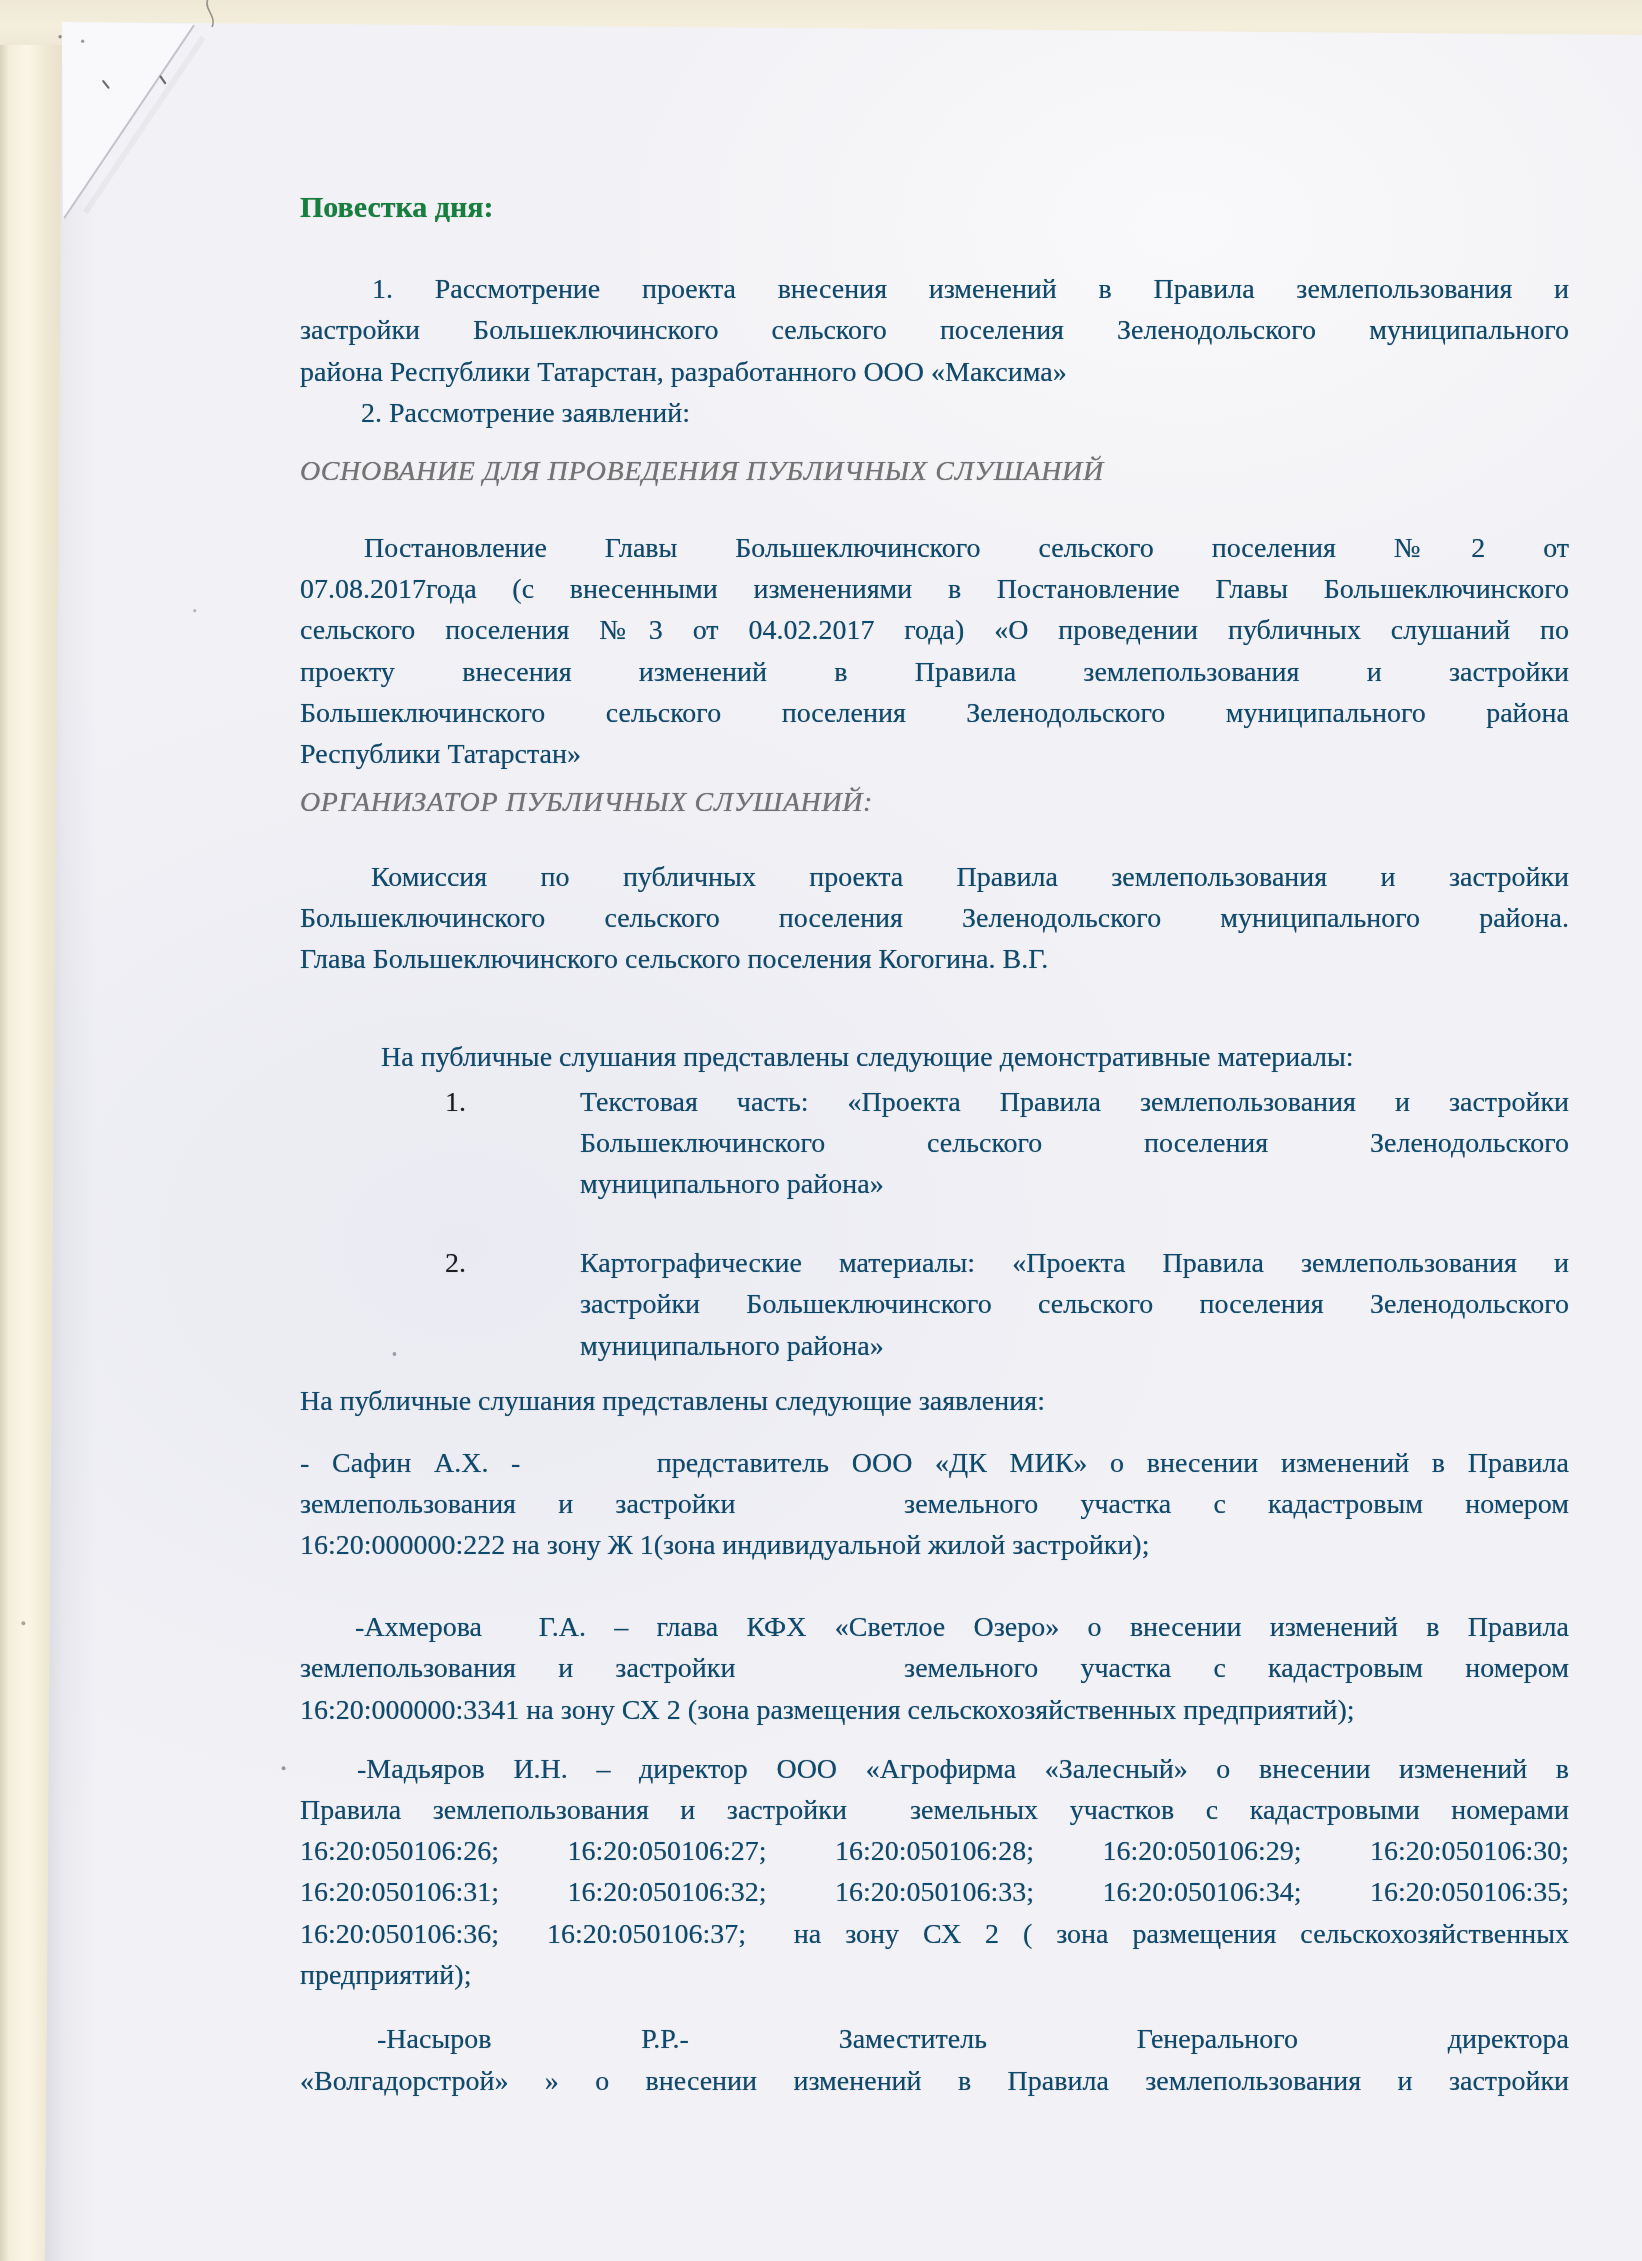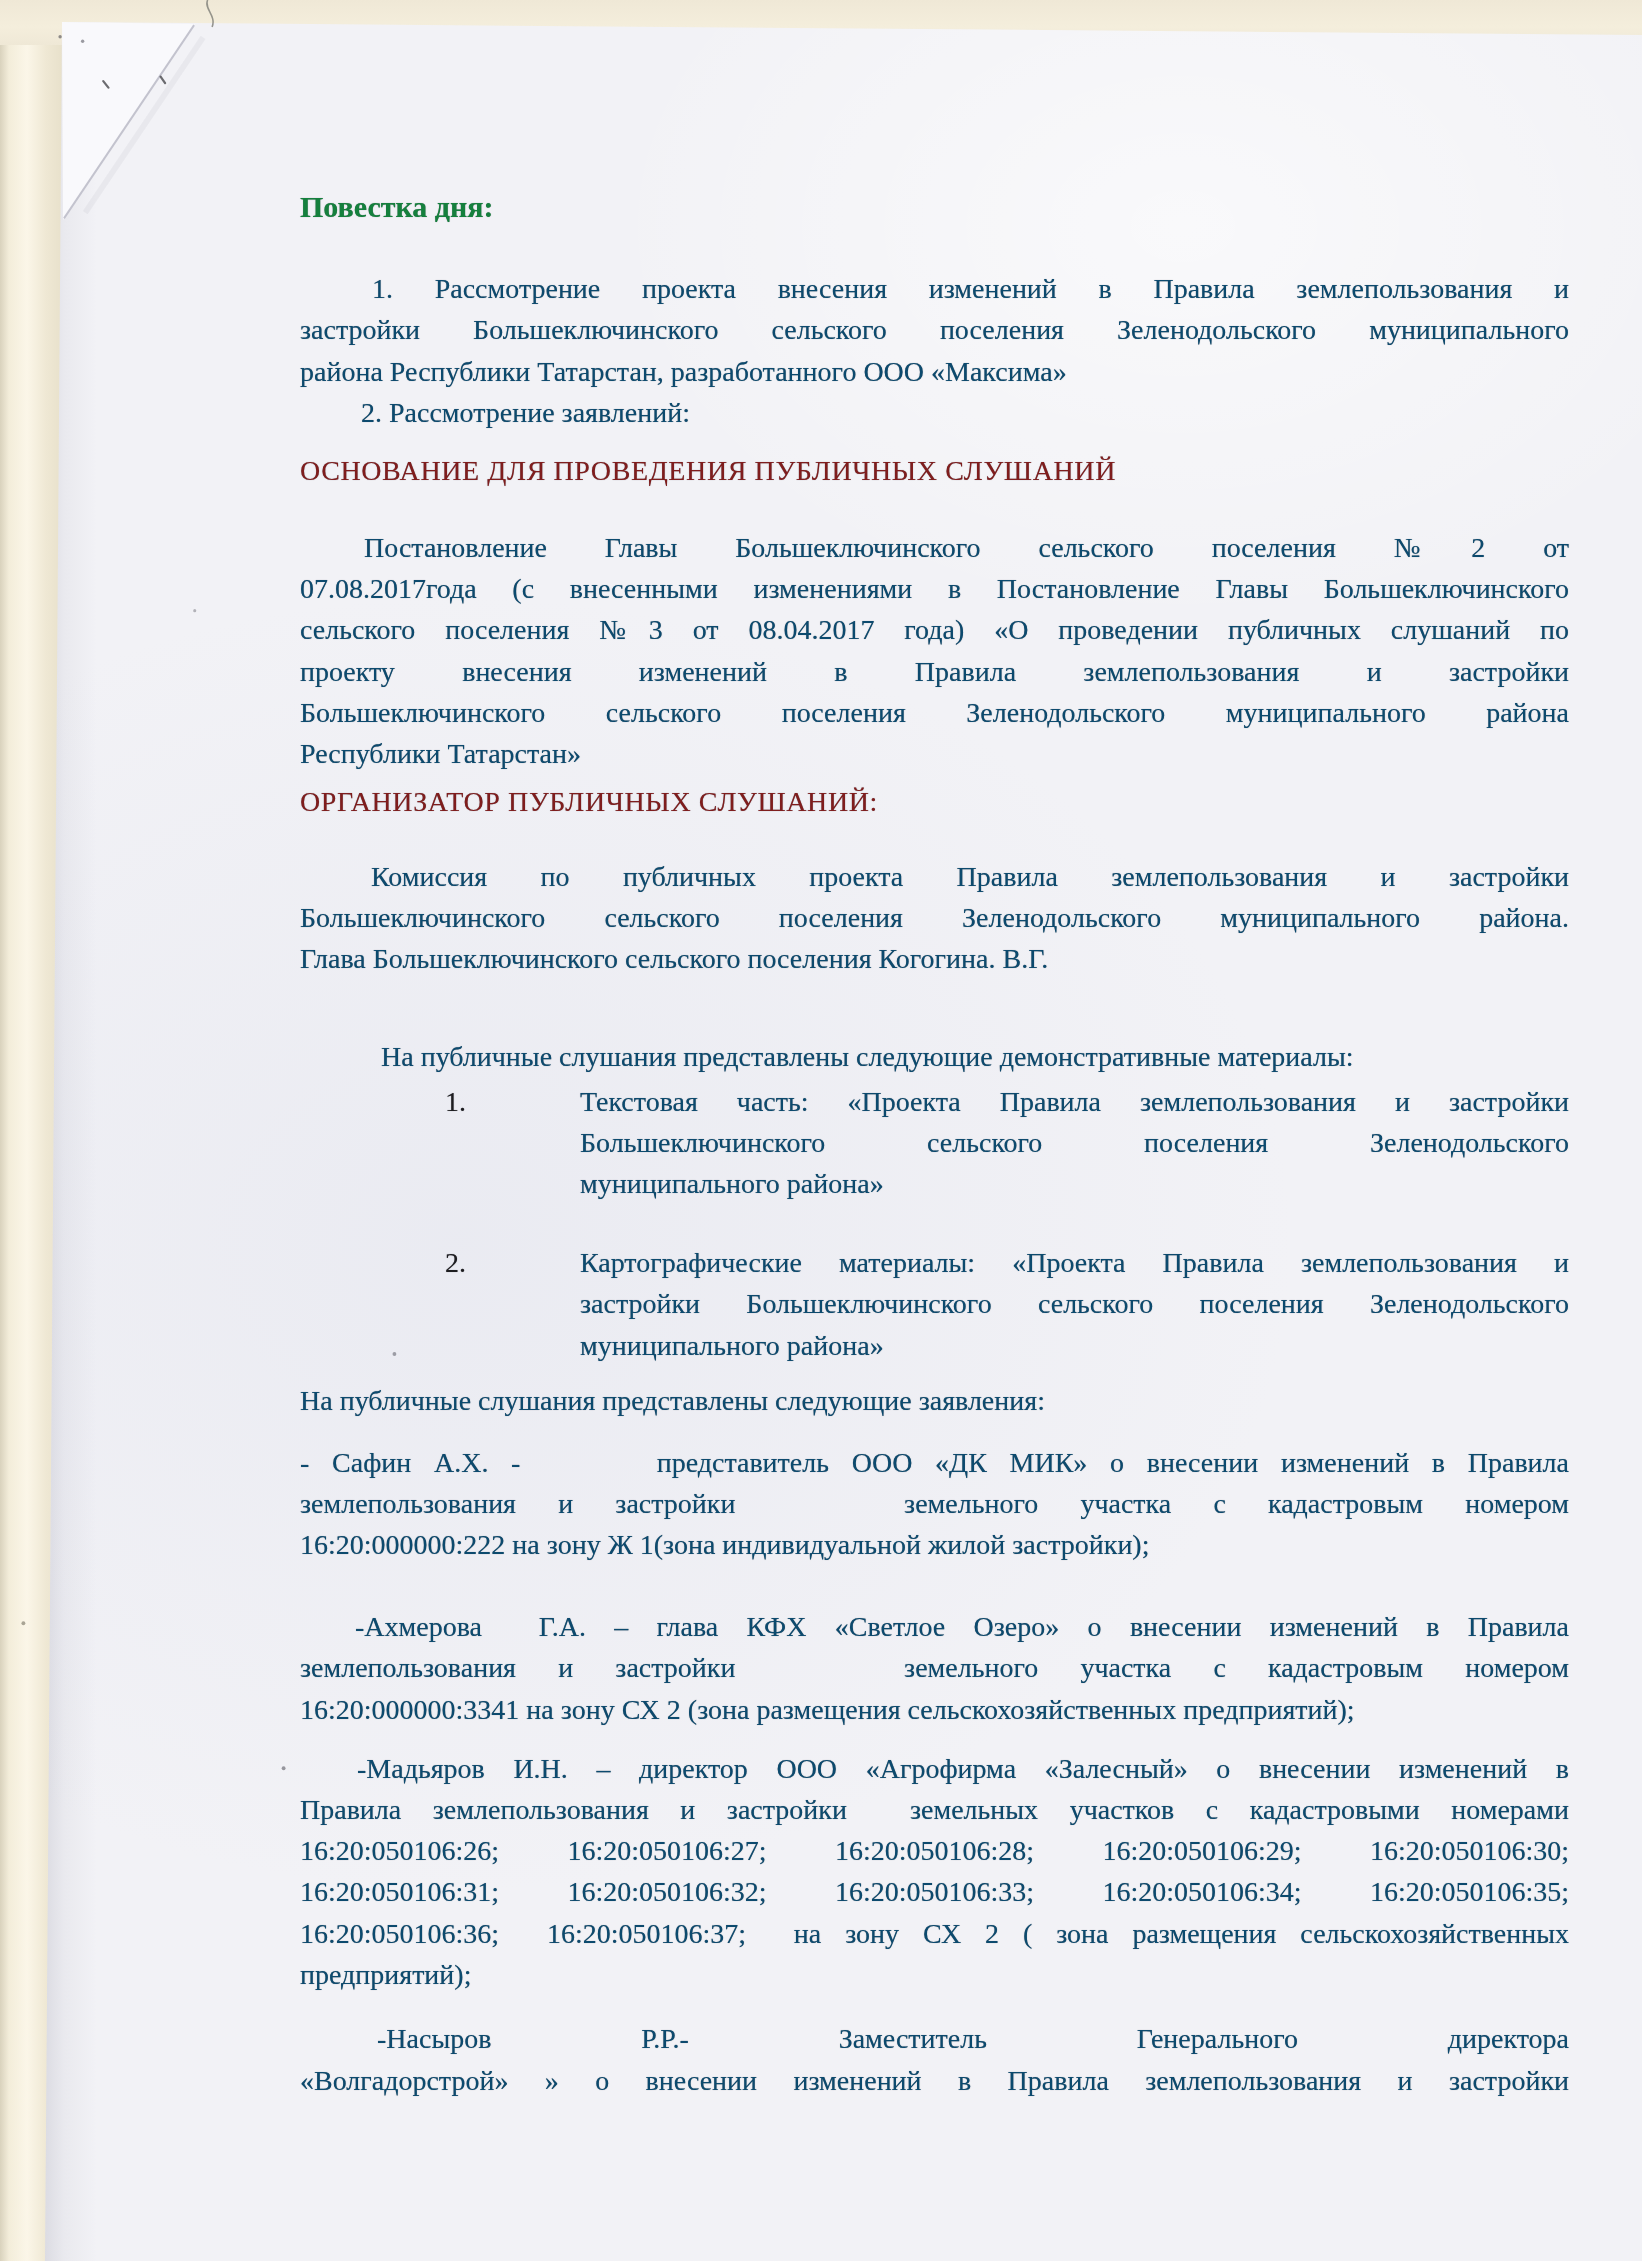--- a/index.html
+++ b/index.html
@@ -32,21 +32,21 @@
   .artifacts{position:absolute;inset:0;pointer-events:none;}
   
   .ln{
     position:absolute;left:300px;width:1269px;height:43px;
     font-size:28px;line-height:41px;color:#0c4a6e;
     text-align:justify;text-align-last:justify;
     text-shadow:0 0 0.8px rgba(45,45,55,.55);
   }
   .left{text-align:left;text-align-last:left;}
   .ttl{font-weight:700;font-size:30px;color:#15803d;text-align:left;text-align-last:left;}
-  .hd{letter-spacing:0.6px;text-align:left;text-align-last:left;color:#7f1d1d;}
+  .hd{letter-spacing:0.6px;text-align:left;text-align-last:left;color:#737373;font-style:italic;}
   .num{position:absolute;left:445px;width:58px;font-size:28px;line-height:41px;color:#1d1d20;
        text-align:left;text-shadow:0 0 0.8px rgba(45,45,55,.55);}
   .li{left:580px;width:989px;}
 </style>
 </head>
 <body>
 
 <div class="scan-top"></div>
 <div class="paper"></div>
 <div class="dogear"></div>
@@ -70,21 +70,21 @@
 
   <div class="ln" style="top:268px;text-indent:72px">1. Рассмотрение проекта внесения изменений в Правила землепользования и</div>
   <div class="ln" style="top:309px">застройки Большеключинского сельского поселения Зеленодольского муниципального</div>
   <div class="ln left" style="top:351px">района Республики Татарстан, разработанного ООО «Максима»</div>
   <div class="ln left" style="top:392px;text-indent:61px">2. Рассмотрение заявлений:</div>
 
   <div class="ln hd" style="top:450px">ОСНОВАНИЕ ДЛЯ ПРОВЕДЕНИЯ ПУБЛИЧНЫХ СЛУШАНИЙ</div>
 
   <div class="ln" style="top:527px;text-indent:64px">Постановление Главы Большеключинского сельского поселения №2 от</div>
   <div class="ln" style="top:568px">07.08.2017года (с внесенными изменениями в Постановление Главы Большеключинского</div>
-  <div class="ln" style="top:609px">сельского поселения №3 от 08.04.2017 года) «О проведении публичных слушаний по</div>
+  <div class="ln" style="top:609px">сельского поселения №3 от 04.02.2017 года) «О проведении публичных слушаний по</div>
   <div class="ln" style="top:651px">проекту внесения изменений в Правила землепользования и застройки</div>
   <div class="ln" style="top:692px">Большеключинского сельского поселения Зеленодольского муниципального района</div>
   <div class="ln left" style="top:733px">Республики Татарстан»</div>
 
   <div class="ln hd" style="top:781px">ОРГАНИЗАТОР ПУБЛИЧНЫХ СЛУШАНИЙ:</div>
 
   <div class="ln" style="top:856px;text-indent:71px">Комиссия по публичных проекта Правила землепользования и застройки</div>
   <div class="ln" style="top:897px">Большеключинского сельского поселения Зеленодольского муниципального района.</div>
   <div class="ln left" style="top:938px">Глава Большеключинского сельского поселения Когогина. В.Г.</div>
 

